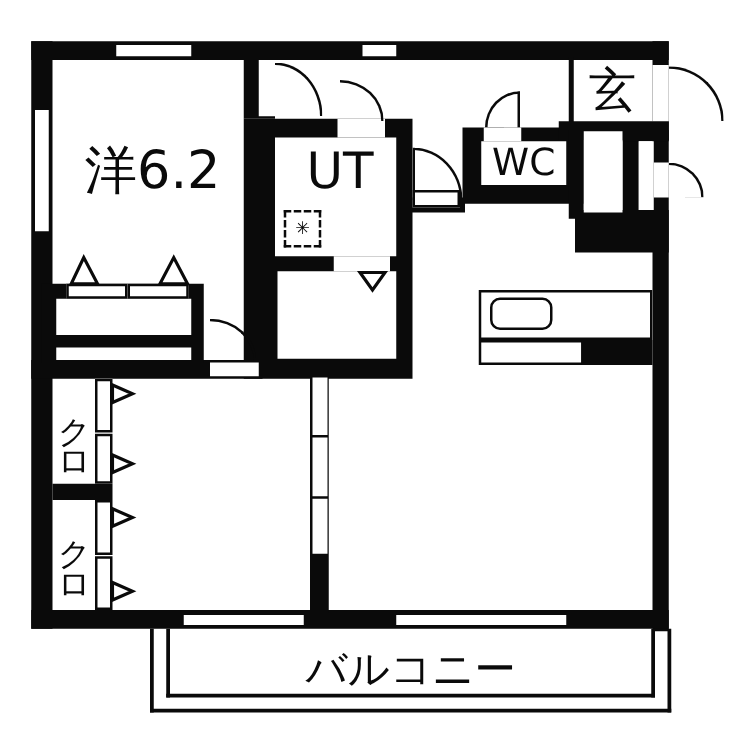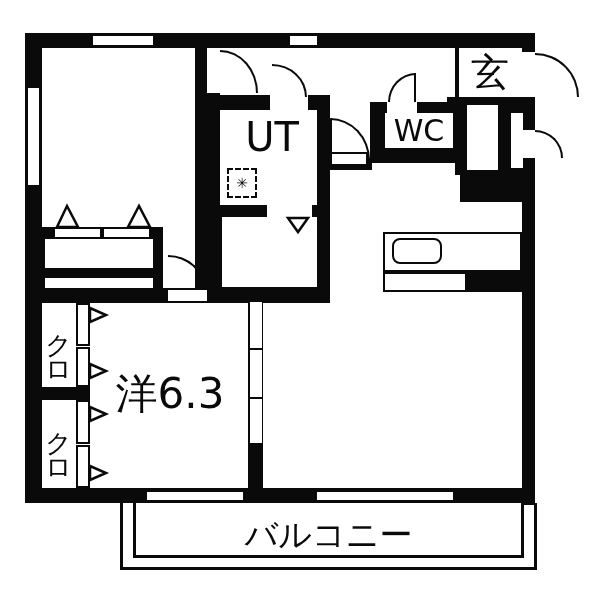--- a/index.html
+++ b/index.html
@@ -101,21 +101,21 @@
   <svg class="tris" width="600" height="600" viewBox="0 0 600 600">
     <polygon points="57,227 78,227 67,206" fill="#ffffff" stroke="#0a0a0a" stroke-width="2.5"></polygon>
     <polygon points="128,227 150,227 139,206" fill="#ffffff" stroke="#0a0a0a" stroke-width="2.5"></polygon>
     <polygon points="90,308 90,322 106,315" fill="#ffffff" stroke="#0a0a0a" stroke-width="2.5"></polygon>
     <polygon points="90,364 90,378 106,371" fill="#ffffff" stroke="#0a0a0a" stroke-width="2.5"></polygon>
     <polygon points="90,407 90,421 106,414" fill="#ffffff" stroke="#0a0a0a" stroke-width="2.5"></polygon>
     <polygon points="90,466 90,480 106,473" fill="#ffffff" stroke="#0a0a0a" stroke-width="2.5"></polygon>
     <polygon points="288,218 308,218 298,232" fill="#ffffff" stroke="#0a0a0a" stroke-width="2.5"></polygon>
   </svg>
 
+  <div class="lbl" style="left:60px;top:114px;width:124px;font-size:42px;">洋6.2</div>
   <div class="lbl" style="left:388px;top:115px;width:62px;font-size:30px;">WC</div>
   <div class="lbl" style="left:240px;top:116px;width:64px;font-size:40px;">UT</div>
   <div class="lbl" style="left:469px;top:53px;width:42px;font-size:38px;">玄</div>
-  <div class="lbl" style="left:108px;top:372px;width:124px;font-size:42px;">洋6.3</div>
   <div class="lbl vert" style="left:46px;top:312px;width:26px;height:66px;font-size:26px;">クロ</div>
   <div class="lbl vert" style="left:46px;top:410px;width:26px;height:66px;font-size:26px;">クロ</div>
   <div class="lbl" style="left:140px;top:518px;width:377px;font-size:33px;">バルコニー</div>
 
 </div>
 
 </body></html>

